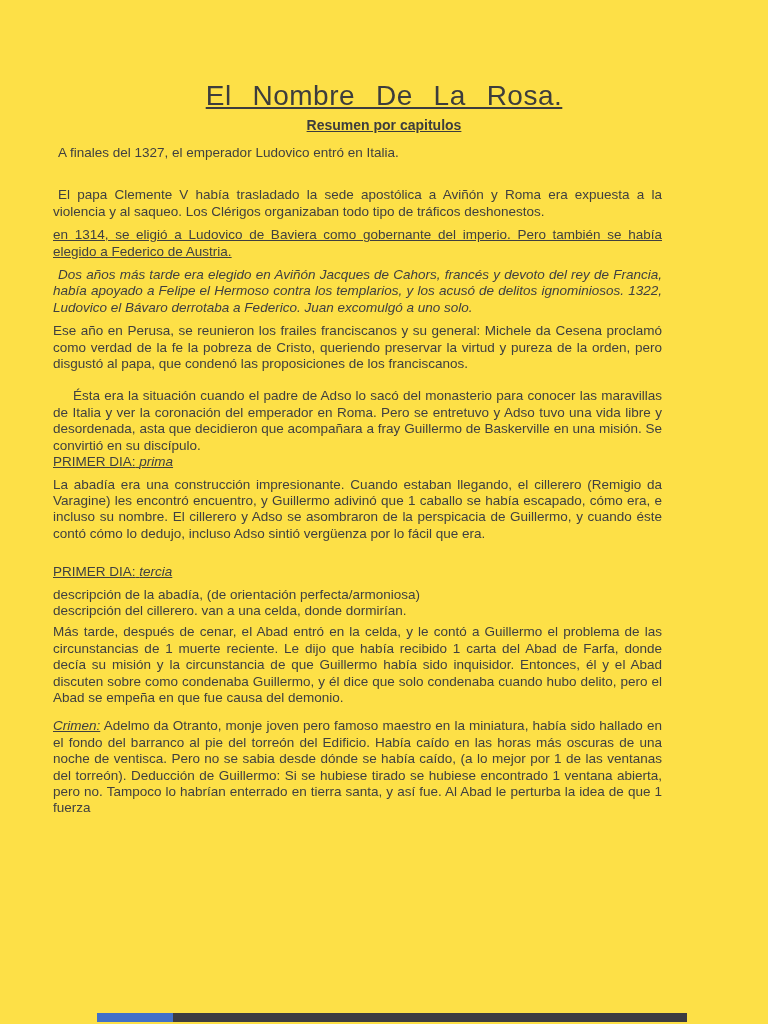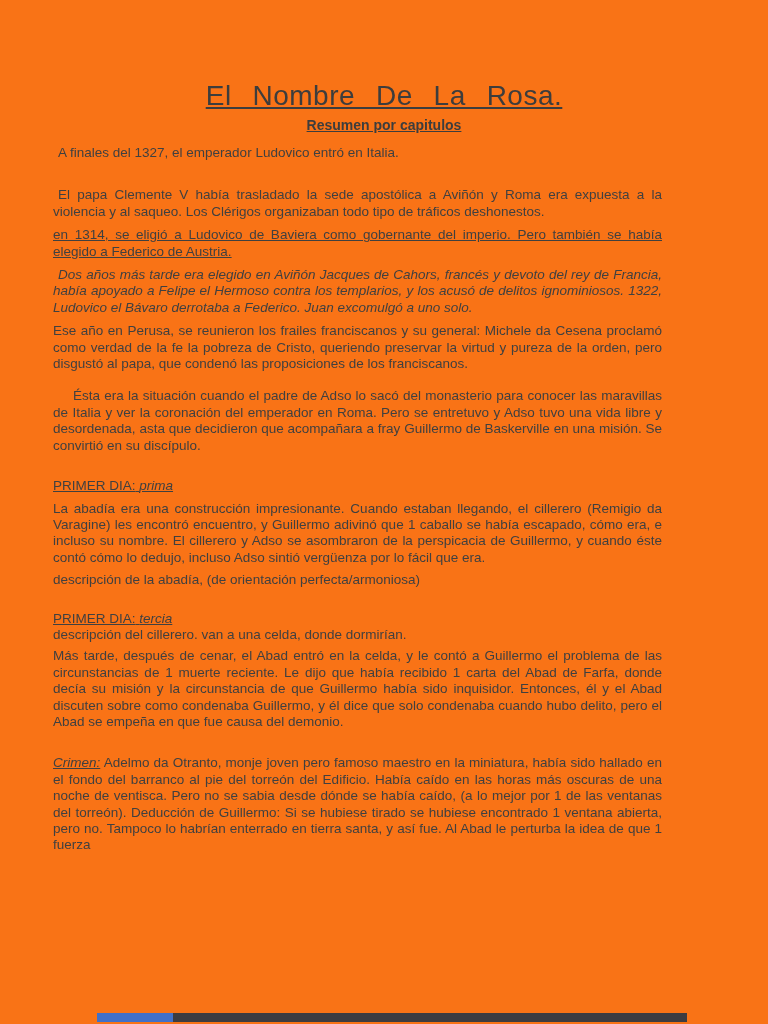--- a/index.html
+++ b/index.html
@@ -41,48 +41,48 @@
   .j { text-align: justify; }
   .ind-sm { text-indent: 5px; }
   .ind-md { text-indent: 20px; }
   .mt-p1  { margin-top: 9px; }
   .mt-p2  { margin-top: 26px; }
   .mt-p3  { margin-top: 7px; text-decoration: underline; }
   .mt-p4  { margin-top: 7px; font-style: italic; }
   .mt-p5  { margin-top: 7px; }
   .mt-p6  { margin-top: 16px; }
   .mt-p7  { margin-top: 7px; }
-  .mt-h1  { margin-top: 24px; }
+  .mt-h1  { }
   .mt-p8  { margin-top: 6px; }
   .mt-p9  { margin-top: 6px; }
   .mt-h2  { margin-top: 22px; }
   .mt-p10 { margin-top: 0; }
   .mt-p11 { margin-top: 5px; }
-  .mt-p12 { margin-top: 25px; }
+  .mt-p12 { margin-top: 12px; }
   .u  { text-decoration: underline; }
   .it { font-style: italic; }
   .footer-bar {
     position: absolute;
     left: 97px;
     bottom: 2px;
     width: 590px;
     height: 9px;
     background: #3c3c41;
   }
   .footer-bar-fill {
     position: absolute;
     left: 0; top: 0; bottom: 0;
     width: 76px;
     background: #4170c8;
   }
 </style>
 </head>
 <body>
 
-<div class="page" style="color: rgb(64, 64, 64); background: #f97316;">
+<div class="page" style="color: rgb(64, 64, 64); background: #fde047;">
 
   <h1 class="doc-title">El Nombre De La Rosa.</h1>
   <h2 class="doc-subtitle">Resumen por capitulos</h2>
 
   <div class="content">
 
     <p class="p ind-sm mt-p1">A finales del 1327, el emperador Ludovico entró en Italia.</p>
 
     <p class="p j ind-sm mt-p2">El papa Clemente V había trasladado la sede apostólica a Aviñón y Roma era expuesta a la violencia y al saqueo. Los Clérigos organizaban todo tipo de tráficos deshonestos.</p>
 
@@ -92,23 +92,23 @@
 
     <p class="p j mt-p5">Ese año en Perusa, se reunieron los frailes franciscanos y su general: Michele da Cesena proclamó como verdad de la fe la pobreza de Cristo, queriendo preservar la virtud y pureza de la orden, pero disgustó al papa, que condenó las proposiciones de los franciscanos.</p>
 
     <p class="p j ind-md mt-p6">Ésta era la situación cuando el padre de Adso lo sacó del monasterio para conocer las maravillas de Italia y ver la coronación del emperador en Roma. Pero se entretuvo y Adso tuvo una vida libre y desordenada, asta que decidieron que acompañara a fray Guillermo de Baskerville en una misión. Se convirtió en su discípulo.</p>
 
 
     <p class="p mt-h1"><span class="u"><span>PRIMER DIA:</span> <span class="it">prima</span></span></p>
 
     <p class="p j mt-p8">La abadía era una construcción impresionante. Cuando estaban llegando, el cillerero (Remigio da Varagine) les encontró encuentro, y Guillermo adivinó que 1 caballo se había escapado, cómo era, e incluso su nombre. El cillerero y Adso se asombraron de la perspicacia de Guillermo, y cuando éste contó cómo lo dedujo, incluso Adso sintió vergüenza por lo fácil que era.</p>
 
+    <p class="p mt-h2"><span class="u"><span>PRIMER DIA:</span>&nbsp;<span class="it">tercia</span></span></p>
+
     <p class="p mt-p9">descripción de la abadía, (de orientación perfecta/armoniosa)</p>
-
-    <p class="p mt-h2"><span class="u"><span>PRIMER DIA:</span>&nbsp;<span class="it">tercia</span></span></p>
 
     <p class="p mt-p10">descripción del cillerero. van a una celda, donde dormirían.</p>
 
     <p class="p j mt-p11">Más tarde, después de cenar, el Abad entró en la celda, y le contó a Guillermo el problema de las circunstancias de 1 muerte reciente. Le dijo que había recibido 1 carta del Abad de Farfa, donde decía su misión y la circunstancia de que Guillermo había sido inquisidor. Entonces, él y el Abad discuten sobre como condenaba Guillermo, y él dice que solo condenaba cuando hubo delito, pero el Abad se empeña en que fue causa del demonio.</p>
 
     <p class="p j mt-p12"><span class="u it">Crimen:</span> <span>Adelmo da Otranto, monje joven pero famoso maestro en la miniatura, había sido hallado en el fondo del barranco al pie del torreón del Edificio. Había caído en las horas más oscuras de una noche de ventisca. Pero no se sabia desde dónde se había caído, (a lo mejor por 1 de las ventanas del torreón). Deducción de Guillermo: Si se hubiese tirado se hubiese encontrado 1 ventana abierta, pero no. Tampoco lo habrían enterrado en tierra santa, y así fue. Al Abad le perturba la idea de que 1 fuerza</span></p>
 
   </div>
 
   <div class="footer-bar" style="background: rgb(60, 60, 65);">

